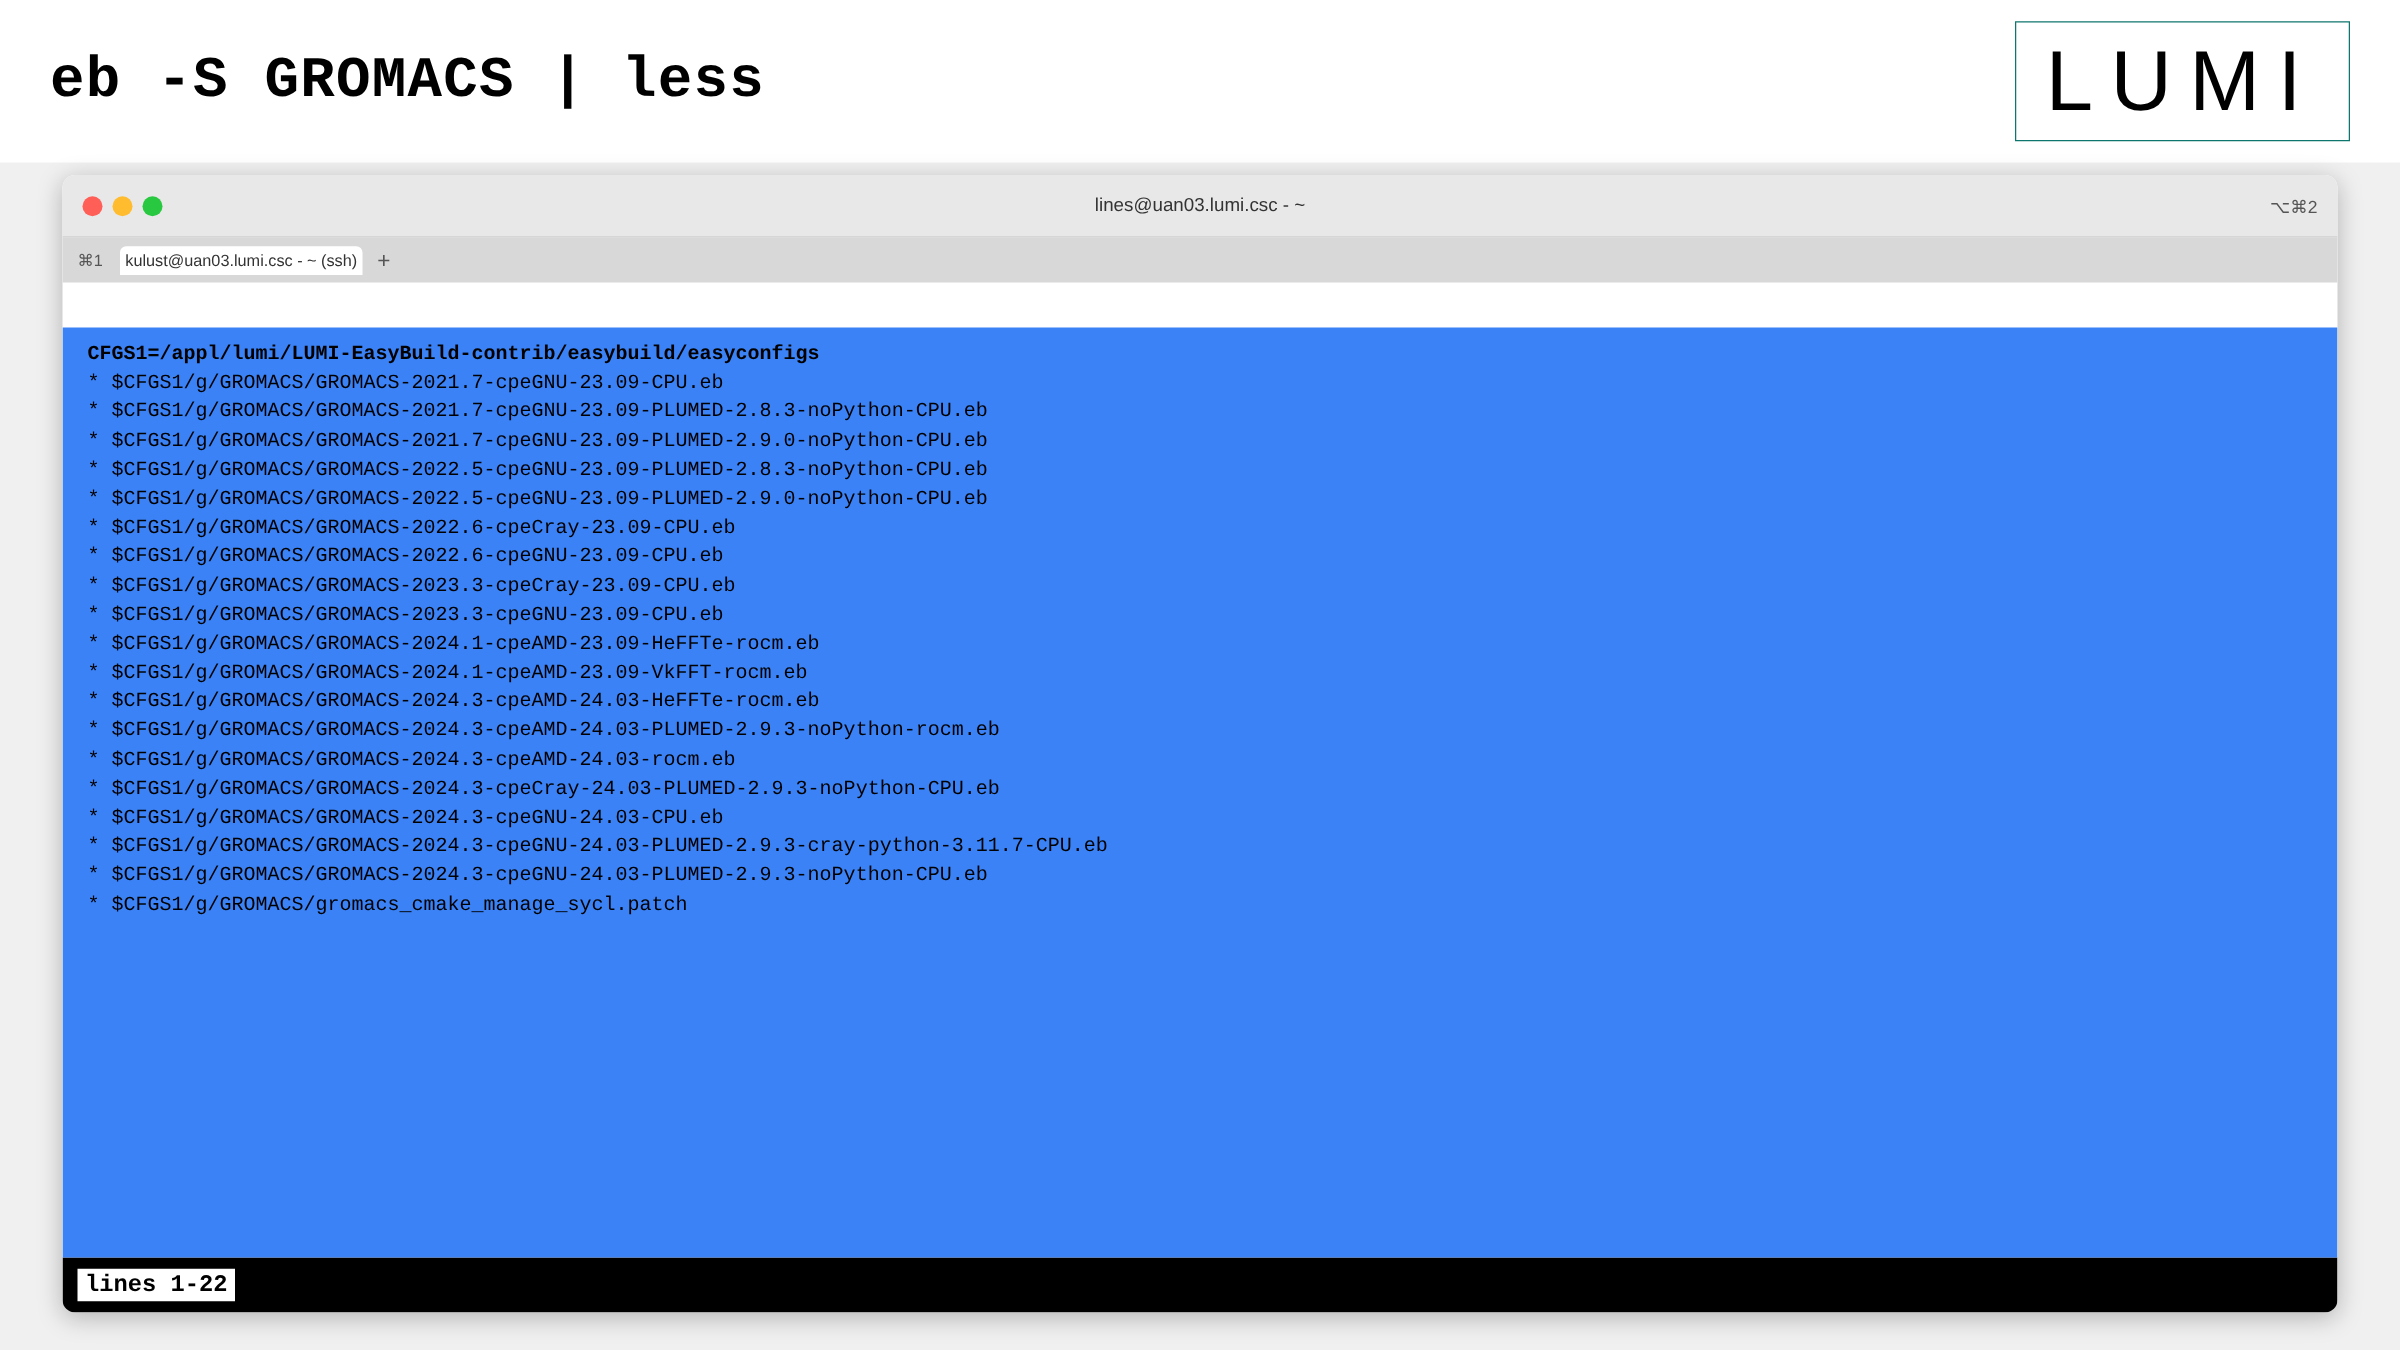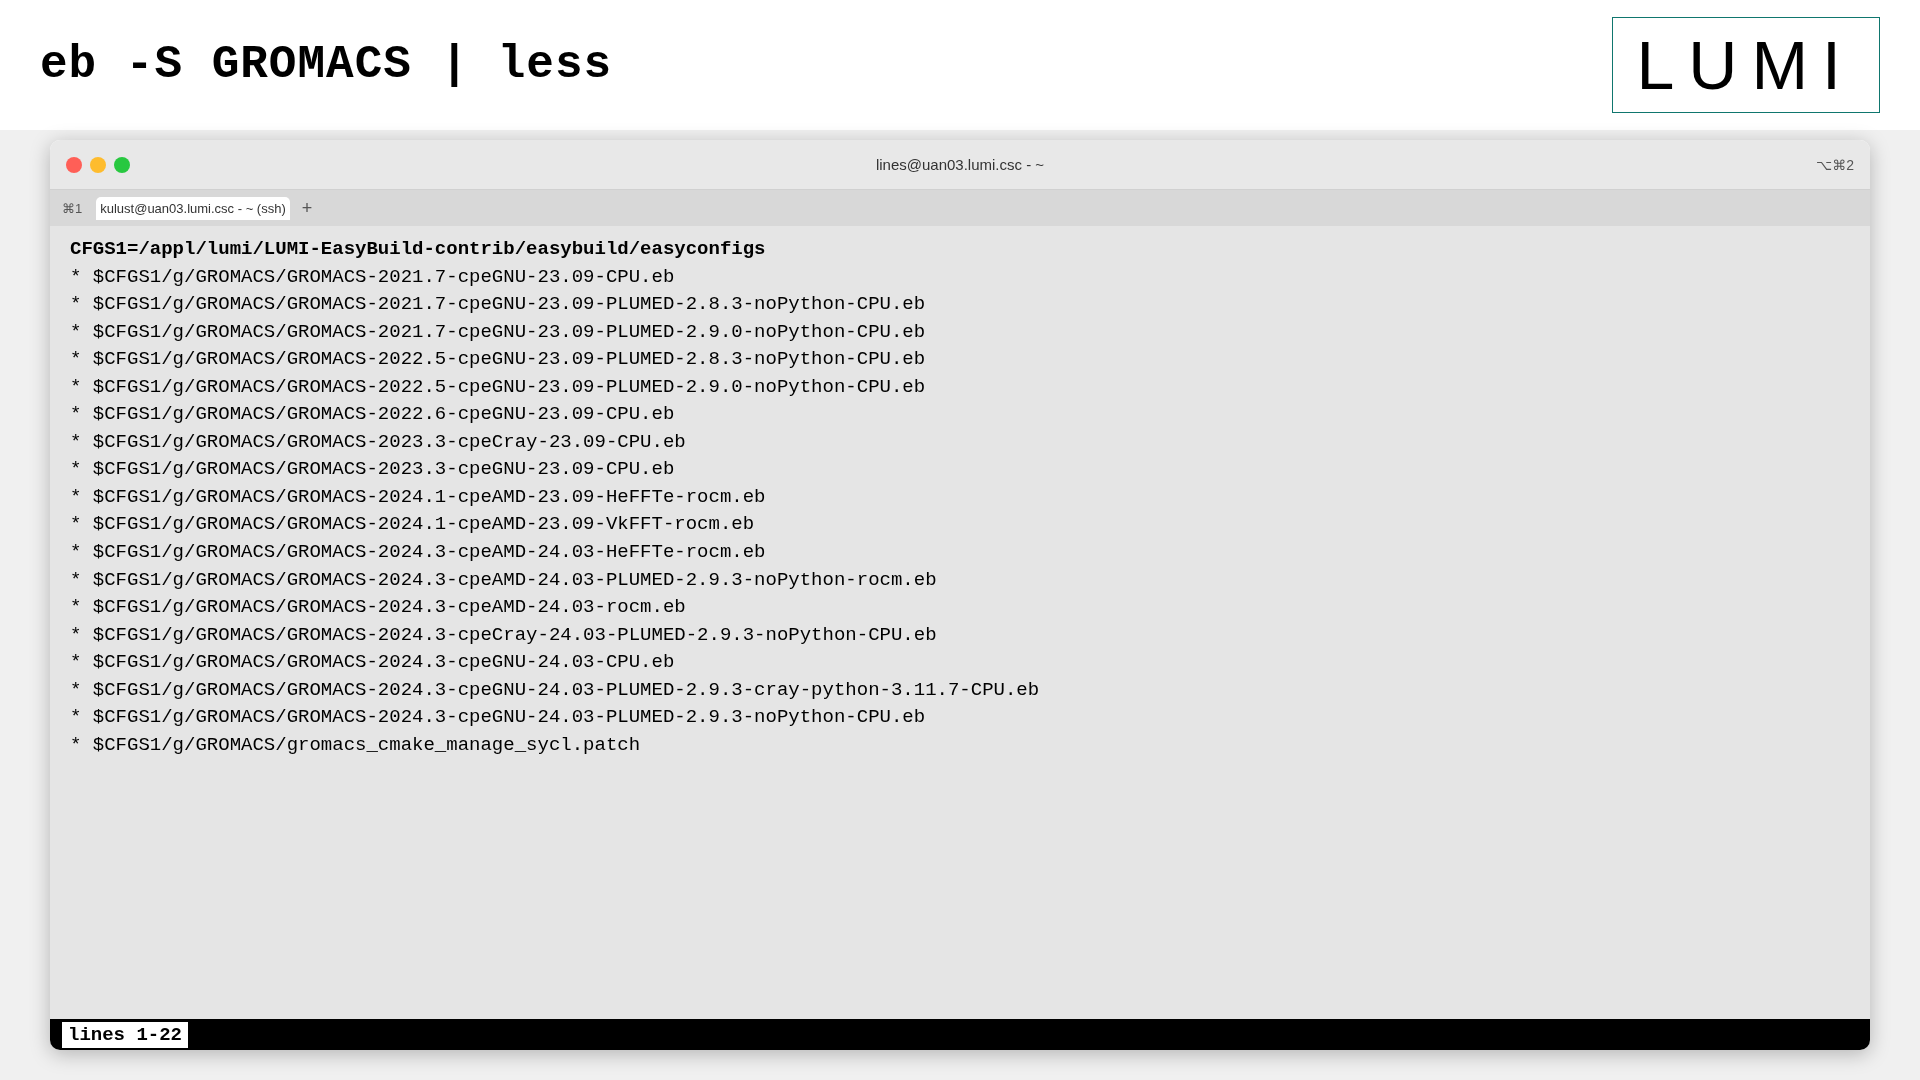--- a/index.html
+++ b/index.html
@@ -146,28 +146,29 @@
 
     .tab-plus {
       font-size: 18px;
       color: #555;
       cursor: pointer;
       margin-left: 4px;
     }
 
     
     .terminal-content {
-      background: #e5e5e5;
+      background: #3b82f6;
       flex: 1;
       padding: 10px 20px;
       font-family: 'Courier New', Courier, monospace;
-      font-size: 19px;
+      font-size: 16px;
       color: #000000;
       overflow: hidden;
       position: relative;
+      margin-top: 36px;
     }
 
     .terminal-line {
       line-height: 1.45;
       white-space: nowrap;
     }
 
     .terminal-line.header-line {
       font-weight: bold;
     }
@@ -175,21 +176,21 @@
     
     .status-bar {
       background: #000000;
       color: #ffffff;
       font-family: 'Courier New', Courier, monospace;
       font-size: 19px;
       padding: 4px 12px;
       flex-shrink: 0;
       display: flex;
       align-items: center;
-      height: 31px;
+      height: 44px;
     }
 
     .status-highlight {
       background: #ffffff;
       color: #000000;
       padding: 2px 6px;
       font-weight: bold;
     }
   </style>
 </head>
@@ -221,20 +222,21 @@
   </div>
 
   <div class="terminal-content" id="terminal-lines">
 
   <div class="terminal-line header-line">CFGS1=/appl/lumi/LUMI-EasyBuild-contrib/easybuild/easyconfigs</div>
       <div class="terminal-line"> * $CFGS1/g/GROMACS/GROMACS-2021.7-cpeGNU-23.09-CPU.eb</div>
       <div class="terminal-line"> * $CFGS1/g/GROMACS/GROMACS-2021.7-cpeGNU-23.09-PLUMED-2.8.3-noPython-CPU.eb</div>
       <div class="terminal-line"> * $CFGS1/g/GROMACS/GROMACS-2021.7-cpeGNU-23.09-PLUMED-2.9.0-noPython-CPU.eb</div>
       <div class="terminal-line"> * $CFGS1/g/GROMACS/GROMACS-2022.5-cpeGNU-23.09-PLUMED-2.8.3-noPython-CPU.eb</div>
       <div class="terminal-line"> * $CFGS1/g/GROMACS/GROMACS-2022.5-cpeGNU-23.09-PLUMED-2.9.0-noPython-CPU.eb</div>
+      <div class="terminal-line"> * $CFGS1/g/GROMACS/GROMACS-2022.6-cpeCray-23.09-CPU.eb</div>
       <div class="terminal-line"> * $CFGS1/g/GROMACS/GROMACS-2022.6-cpeGNU-23.09-CPU.eb</div>
       <div class="terminal-line"> * $CFGS1/g/GROMACS/GROMACS-2023.3-cpeCray-23.09-CPU.eb</div>
       <div class="terminal-line"> * $CFGS1/g/GROMACS/GROMACS-2023.3-cpeGNU-23.09-CPU.eb</div>
       <div class="terminal-line"> * $CFGS1/g/GROMACS/GROMACS-2024.1-cpeAMD-23.09-HeFFTe-rocm.eb</div>
       <div class="terminal-line"> * $CFGS1/g/GROMACS/GROMACS-2024.1-cpeAMD-23.09-VkFFT-rocm.eb</div>
       <div class="terminal-line"> * $CFGS1/g/GROMACS/GROMACS-2024.3-cpeAMD-24.03-HeFFTe-rocm.eb</div>
       <div class="terminal-line"> * $CFGS1/g/GROMACS/GROMACS-2024.3-cpeAMD-24.03-PLUMED-2.9.3-noPython-rocm.eb</div>
       <div class="terminal-line"> * $CFGS1/g/GROMACS/GROMACS-2024.3-cpeAMD-24.03-rocm.eb</div>
       <div class="terminal-line"> * $CFGS1/g/GROMACS/GROMACS-2024.3-cpeCray-24.03-PLUMED-2.9.3-noPython-CPU.eb</div>
       <div class="terminal-line"> * $CFGS1/g/GROMACS/GROMACS-2024.3-cpeGNU-24.03-CPU.eb</div>

